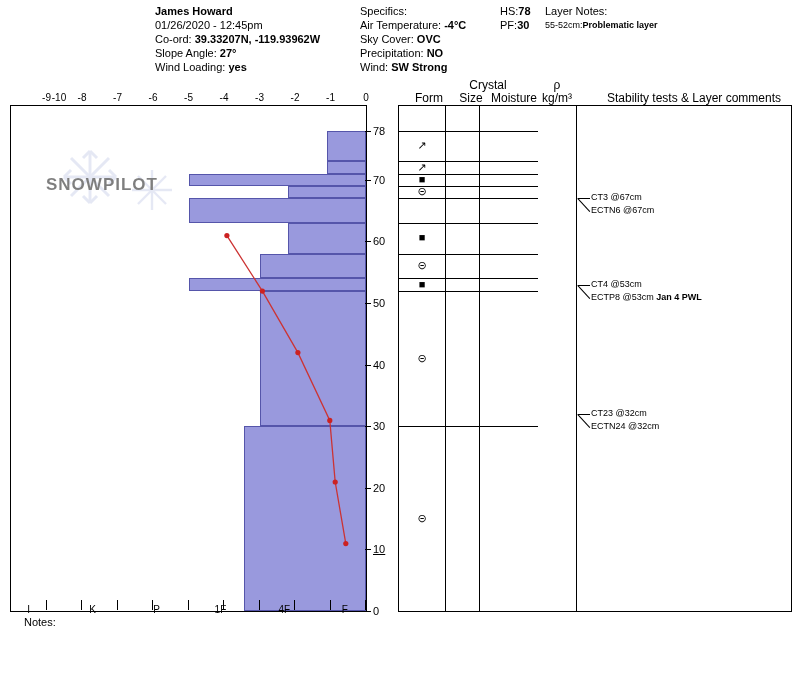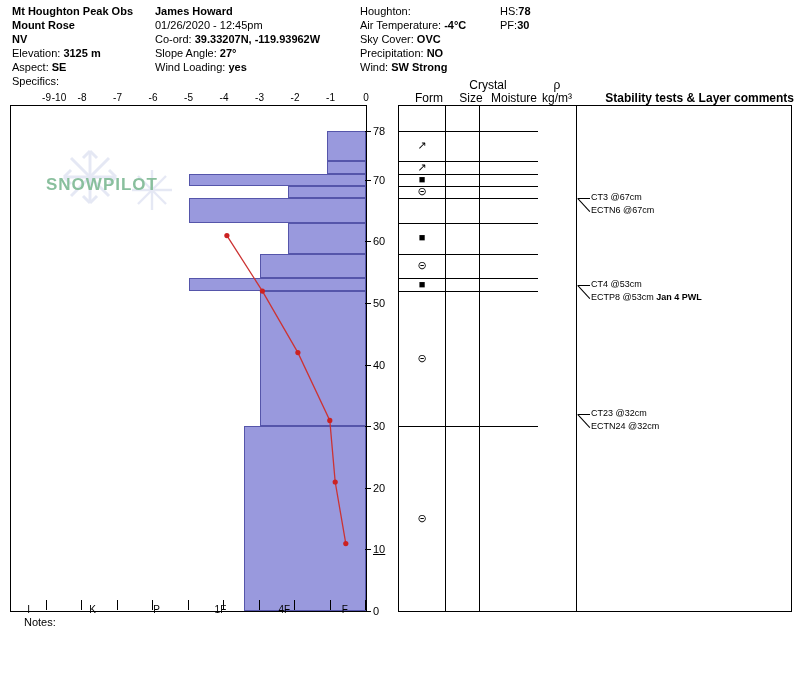--- a/index.html
+++ b/index.html
@@ -42,21 +42,21 @@
   
   #depth{position:absolute;left:365px;top:105px;width:30px;height:506px;}
   #depth .t{position:absolute;left:0;width:6px;height:1px;background:#000;}
   #depth .dl{position:absolute;left:8px;font-size:11px;transform:translateY(-50%);}
 
   
   #temp{position:absolute;left:10px;top:105px;width:355px;height:505px;pointer-events:none;}
 
   
   #wm{position:absolute;left:40px;top:135px;width:180px;height:90px;opacity:.5;}
-  #wm .txt{position:absolute;left:6px;top:40px;font-size:17px;font-weight:bold;color:#15803d;letter-spacing:1px;text-align:right;}
+  #wm .txt{position:absolute;left:6px;top:40px;font-size:17px;font-weight:bold;color:#000000;letter-spacing:1px;text-align:right;}
 
   
   #crys{position:absolute;left:398px;top:105px;width:140px;height:505px;border:1px solid #000;background:#fff;}
   #crys .vline{position:absolute;top:0;width:1px;height:100%;background:#000;}
   .sym{position:absolute;left:0;width:46px;text-align:center;font-size:11px;color:#000;}
 
   
   #dens{position:absolute;left:538px;top:105px;width:38px;height:505px;border:1px solid #000;border-left:none;background:#fff;}
 
   
@@ -67,61 +67,56 @@
 
   #colheads{position:absolute;left:396px;top:78px;width:400px;height:26px;}
   #colheads .ch{position:absolute;font-size:12px;text-align:center;}
 
   #notes{position:absolute;left:12px;top:616px;font-size:11px;margin-left:12px;}
 </style>
 </head>
 <body>
 
 <div class="hdr">
-  <div class="col c1">
-    <div class="row"><b>Mt Houghton Peak Obs</b></div>
-    <div class="row"><b>Mount Rose</b></div>
-    <div class="row"><b>NV</b></div>
-    <div class="row"><span class="lbl">Elevation:</span>
-      <span class="val">3125 m</span></div>
-    <div class="row"><span class="lbl">Aspect:</span>
-      <span class="val">SE</span></div>
-    <div class="row"><span class="lbl">Specifics:</span>
-      <span class="val"></span></div>
-  </div>
 
   <div class="col c2">
     <div class="row"><b>James Howard</b></div>
     <div class="row"><span>01/26/2020 - 12:45pm</span></div>
     <div class="row"><span class="lbl">Co-ord:</span>
       <span class="val">39.33207N, -119.93962W</span></div>
     <div class="row"><span class="lbl">Slope Angle:</span>
       <span class="val">27°</span></div>
     <div class="row"><span class="lbl">Wind Loading:</span>
       <span class="val">yes</span></div>
   </div>
 
   <div class="col c3">
-    <div class="row"><span class="lbl">Houghton:</span>
+    <div class="row"><span class="lbl">Specifics:</span>
       <span class="val"></span></div>
     <div class="row"><span class="lbl">Air Temperature:</span>
       <span class="val">-4°C</span></div>
     <div class="row"><span class="lbl">Sky Cover:</span>
       <span class="val">OVC</span></div>
     <div class="row"><span class="lbl">Precipitation:</span>
       <span class="val">NO</span></div>
     <div class="row"><span class="lbl">Wind:</span>
       <span class="val">SW Strong</span></div>
   </div>
 
   <div class="col c4">
     <div class="row"><span class="lbl">HS:</span><span class="val">78</span></div>
     <div class="row"><span class="lbl">PF:</span><span class="val">30</span></div>
   </div>
 
+  <div class="col c5">
+    <div class="row"><span>Layer Notes:</span></div>
+    <div class="row" style="font-size:9px;">
+      <span>55-52cm:</span><b>Problematic layer</b>
+    </div>
+  </div>
 </div>
 
 <div id="haxis">
     <span style="left: 1px; margin-left: 48px;">-10</span>
     <span style="left: 36.5px;">-9</span>
     <span style="left: 72px;">-8</span>
     <span style="left: 107.5px;">-7</span>
     <span style="left: 143px;">-6</span>
     <span style="left: 178.5px;">-5</span>
     <span style="left: 214px;">-4</span>
@@ -239,21 +234,21 @@
     <div class="dl" style="top: 25.6341px;">78</div>
   </div>
 
 <div id="colheads">
   <div class="ch" style="left:40px;top:0;width:104px;">Crystal</div>
   <div class="ch" style="left:10px;top:13px;width:46px;">Form</div>
   <div class="ch" style="left:58px;top:13px;width:34px;">Size</div>
   <div class="ch" style="left:92px;top:13px;width:52px;">Moisture</div>
   <div class="ch" style="left:142px;top:0;width:38px;">ρ</div>
   <div class="ch" style="left:142px;top:13px;width:38px;">kg/m³</div>
-  <div class="ch" style="left:186px;top:13px;width:212px;text-align:right;font-weight:bold;">Stability tests &amp; Layer comments</div>
+  <div class="ch" style="left:192px;top:13px;width:212px;text-align:center;">Stability tests &amp; Layer comments</div>
 </div>
 
 <div id="crys">
   <div class="vline" style="left:46px;"></div>
   <div class="vline" style="left:80px;"></div>
 <div style="position: absolute; left: 0px; width: 100%; height: 1px; background: rgb(0, 0, 0); top: 24.6px;"></div>
     <div class="sym" style="top: 33px;">↗</div>
     <div style="position: absolute; left: 0px; width: 100%; height: 1px; background: rgb(0, 0, 0); top: 55.4px;"></div>
     <div class="sym" style="top: 54.6px;">↗</div>
     <div style="position: absolute; left: 0px; width: 100%; height: 1px; background: rgb(0, 0, 0); top: 67.7px;"></div>

